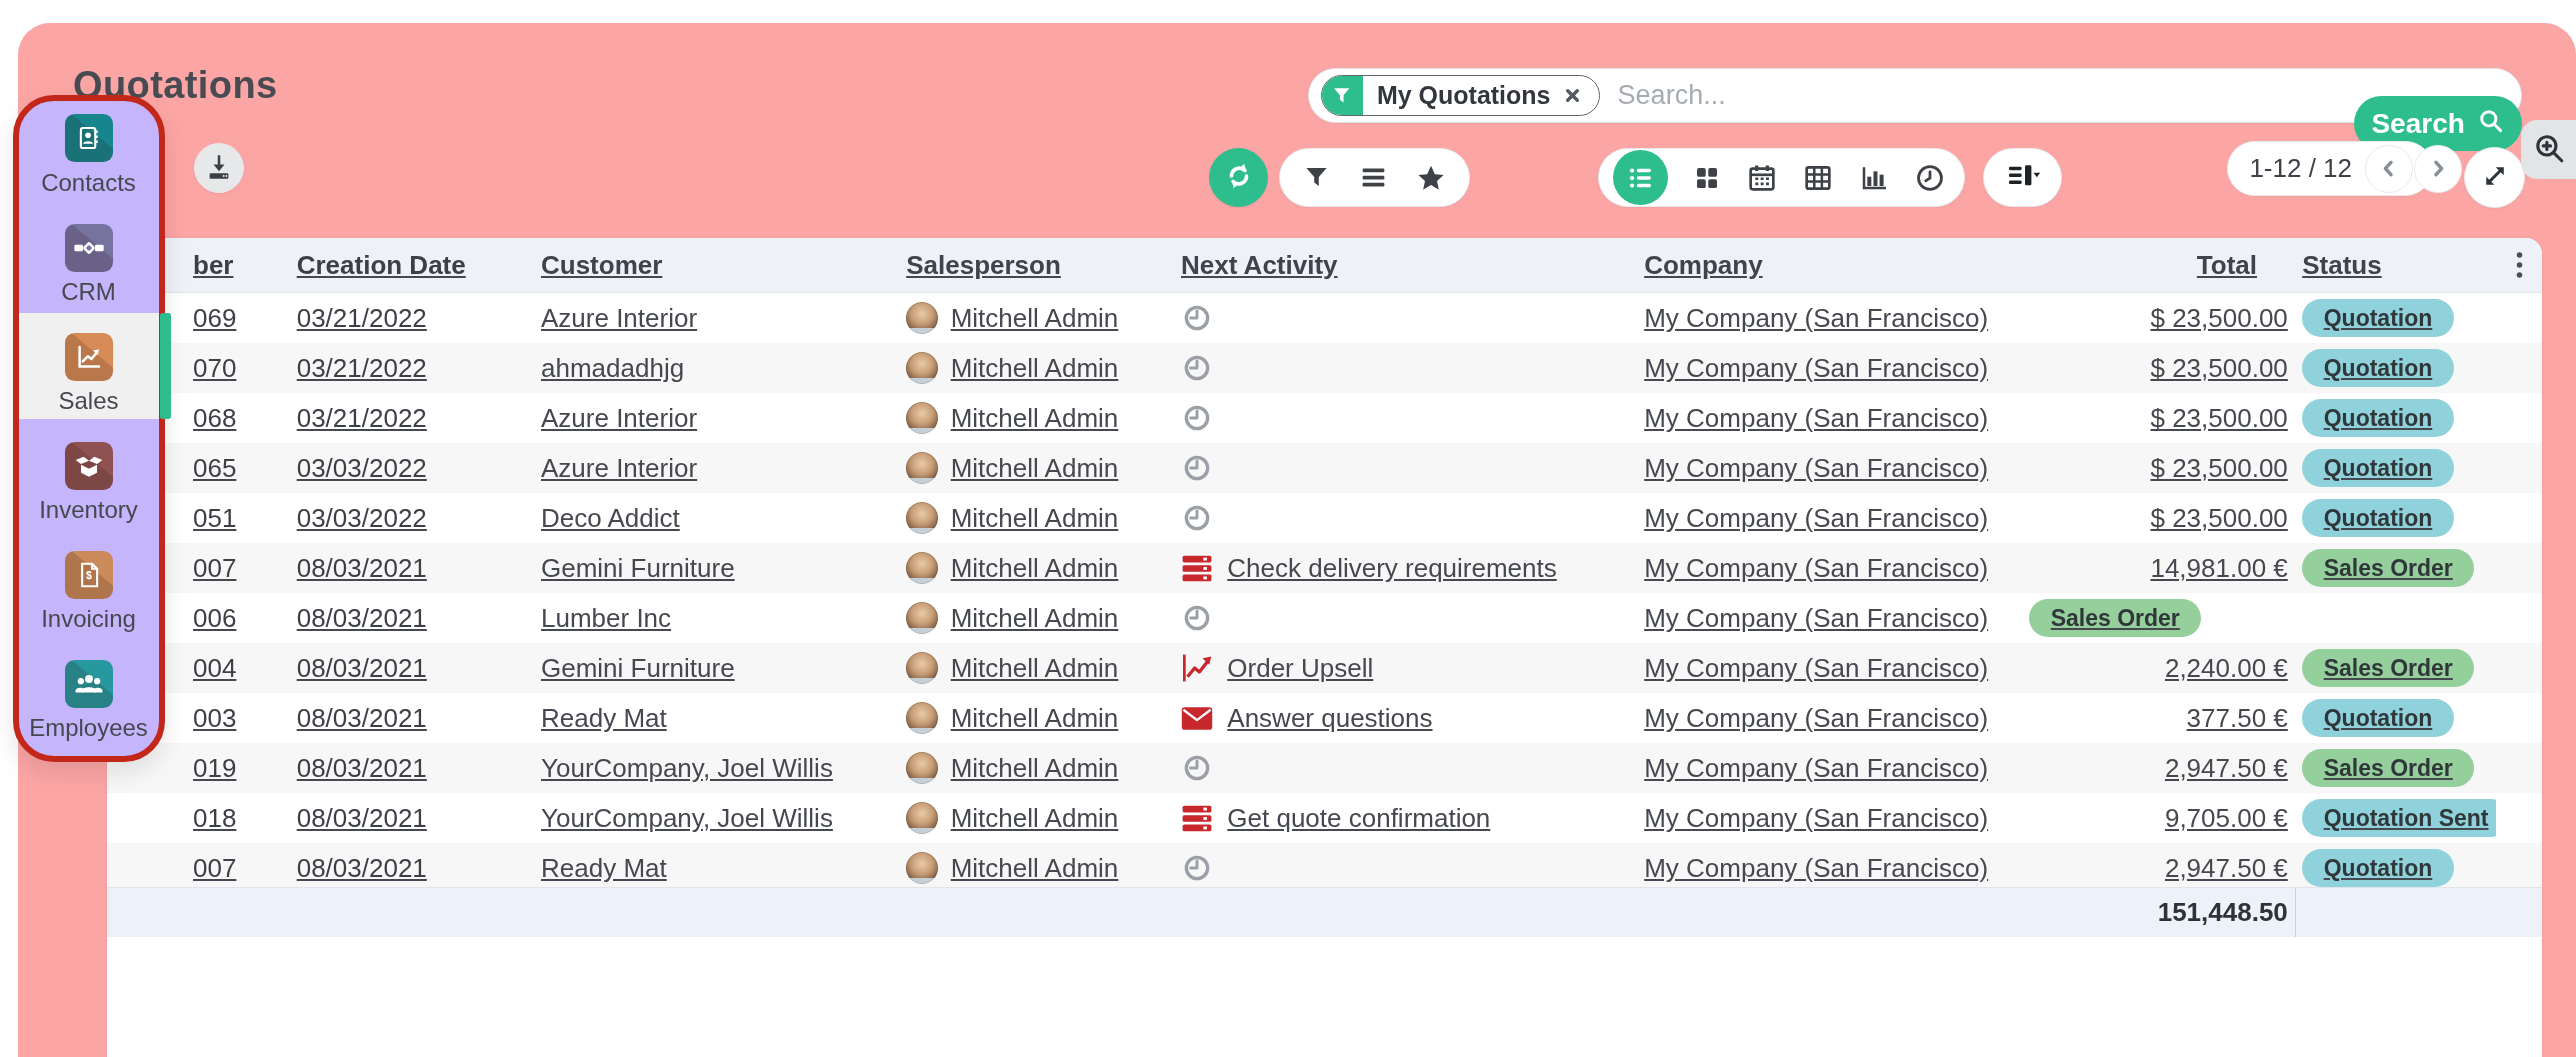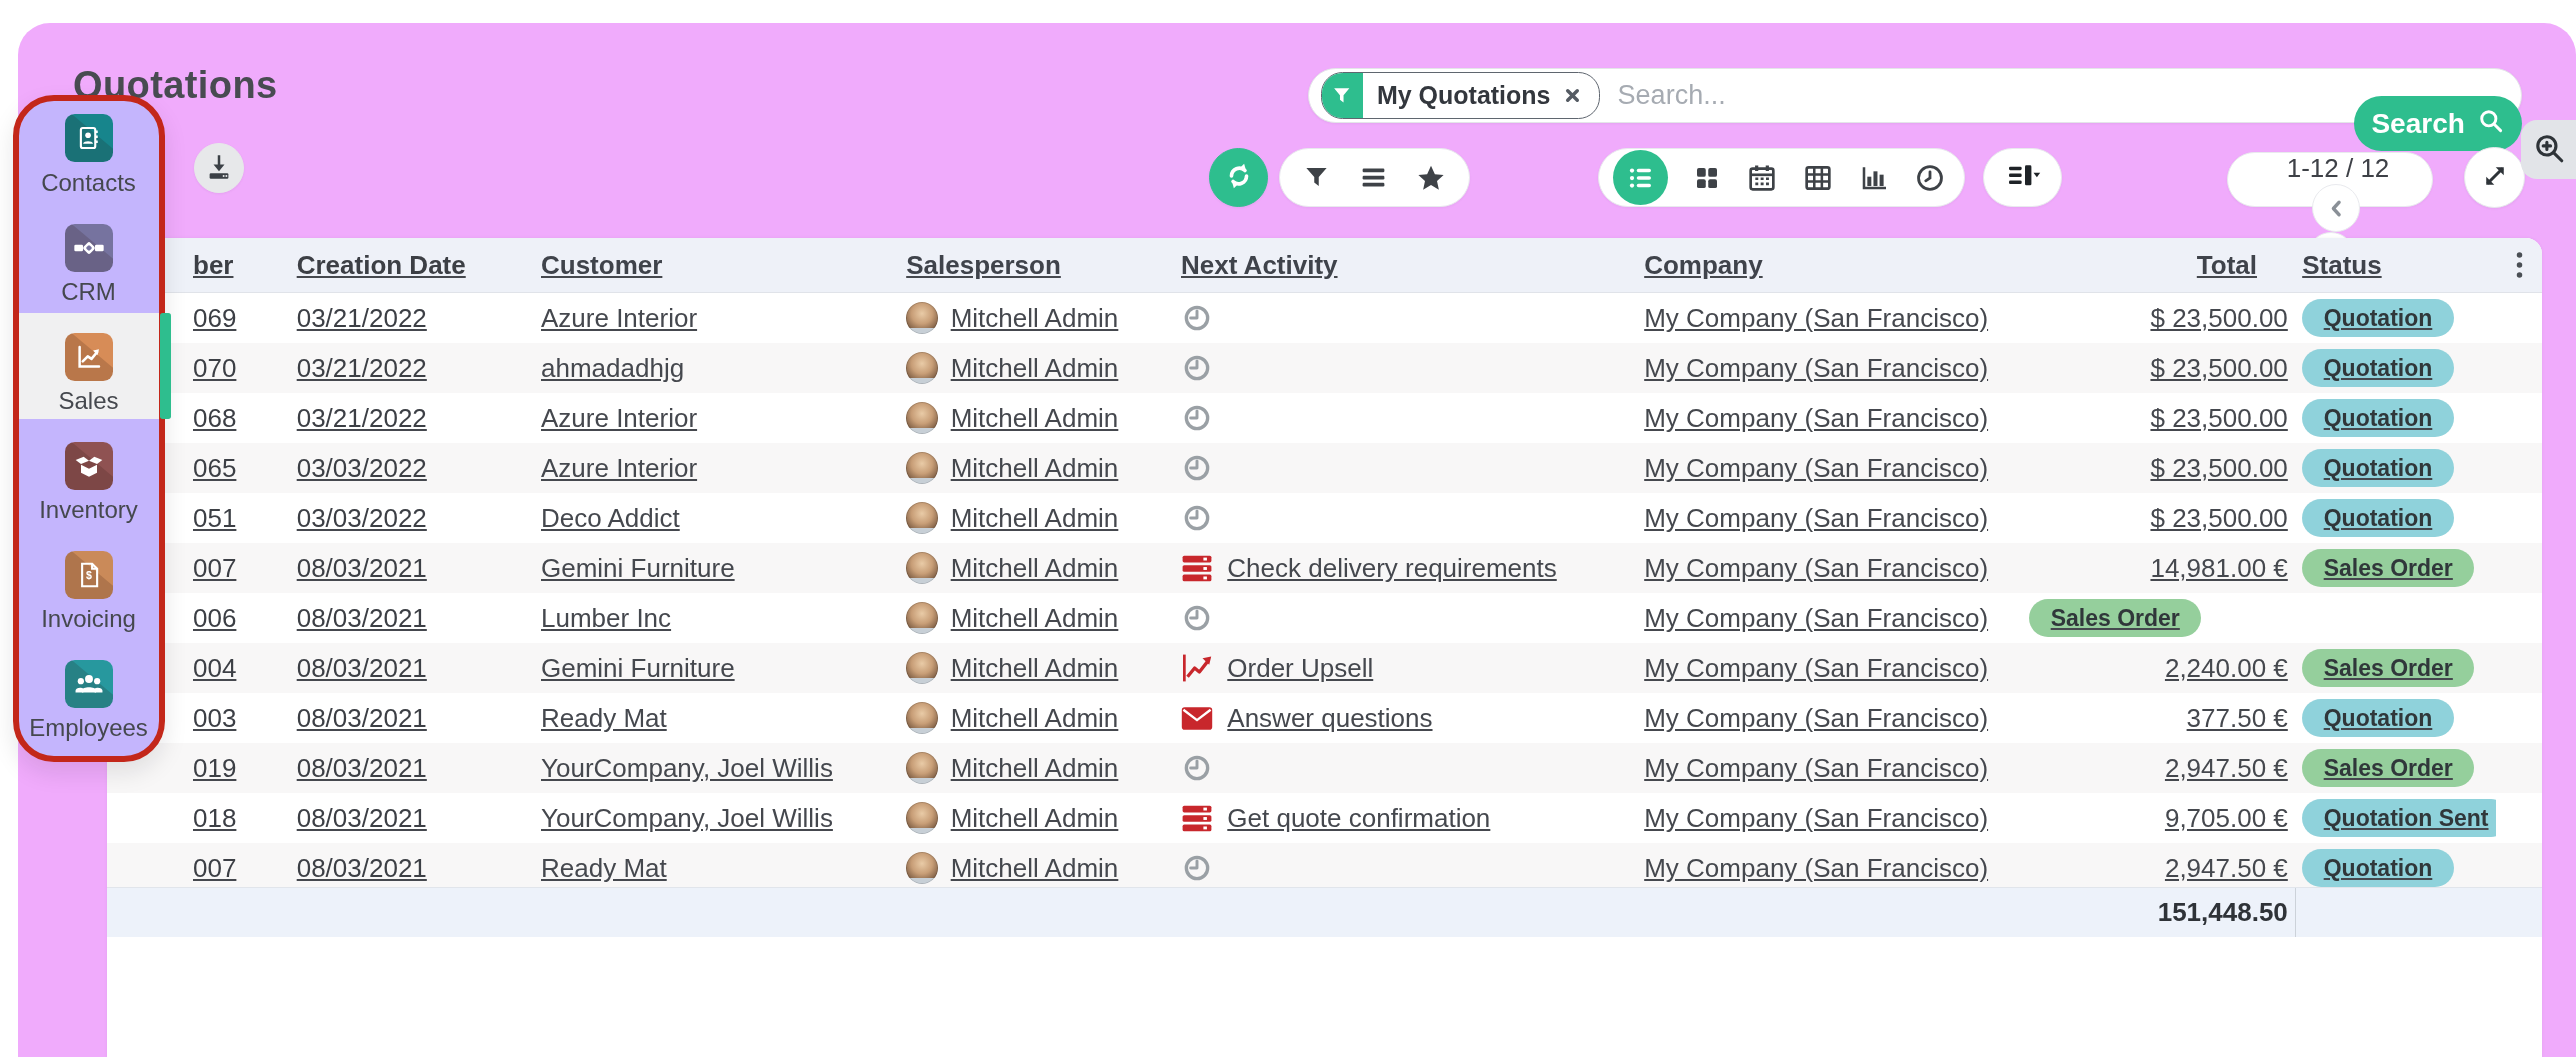--- a/index.html
+++ b/index.html
@@ -6,39 +6,39 @@
   html,body { width:2576px; height:1057px; }
   body {
     font-family: "Liberation Sans", sans-serif;
     background:#ffffff;
     position:relative;
     overflow:hidden;
     color:#45484e;
   }
   
   .panel { position:absolute; left:18px; top:23px; right:0; bottom:0;
-    background:#f0abfc; border-radius:32px 32px 0 0; }
+    background:#fca5a5; border-radius:32px 32px 0 0; }
   .page-title { position:absolute; left:55px; top:41px; font-size:38px; font-weight:600;
     color:#484b51; letter-spacing:0.4px; }
 
   
   .circle-btn { position:absolute; border-radius:50%; display:flex; align-items:center;
     justify-content:center; border:0.9px solid #e7e8ec; background:#fff; cursor:pointer;
     box-shadow:0 0.9px 2.7px rgba(20,22,26,.05); }
   .green { background:#2ebe8e; border-color:#2ebe8e; }
   .pill { position:absolute; height:59px; border-radius:29.5px; background:#fff;
     border:0.9px solid #e9eaee; box-shadow:0 0.9px 2.7px rgba(23,24,28,.04);
     display:flex; align-items:center; }
   .download-btn { left:176px; top:120px; width:50px; height:50px; background:#e7e8ea; border-color:#e7e8ea; }
 
   
   .searchbar { position:absolute; left:1290px; top:45px; width:1214px; height:55px;
     background:#fff; border:0.9px solid #e4e5e9; border-radius:30px;
     box-shadow:0 0.9px 2.7px rgba(20,22,26,.05); display:flex; align-items:center; padding-left:11.6px; }
-  .facet { display:flex; align-items:stretch; height:47px; border:1.8px solid #5f666f;
+  .facet { display:flex; align-items:stretch; height:41px; border:1.8px solid #5f666f;
     border-radius:21.5px; overflow:hidden; background:#fff; cursor:pointer; }
   .facet-ic { width:41px; background:#2ebe8e; display:flex; align-items:center; justify-content:center; }
   .facet-label { display:flex; align-items:center; padding:0 9px 0 14.3px; font-size:25px;
     font-weight:600; color:#33373d; white-space:nowrap; }
   .facet-x { display:flex; align-items:center; padding:0 14.3px 0 1.8px; }
   .search-input { flex:1; border:none; outline:none; font-size:27px; color:#45484e;
     padding:0 18px; font-family:"Liberation Sans",sans-serif; background:transparent; min-width:45px; }
   .search-input::placeholder { color:#a6abb2; }
   .search-btn { position:absolute; right:-0.9px; top:-0.9px; height:55px; width:168px;
     background:#2ebe8e; border:none; border-radius:30px; display:flex; align-items:center;
@@ -46,21 +46,21 @@
     font-family:"Liberation Sans",sans-serif; cursor:pointer;margin-top:28px; }
 
   
   .refresh-btn { left:1191px; top:125px; width:59px; height:59px; }
   .filter-pill { left:1261px; top:125px; width:191px; padding:0 23px; justify-content:space-between; }
   .views-pill { left:1580px; top:125px; width:367px; padding:0 14.3px; gap:24px; }
   .view-active { width:55px; height:55px; border-radius:50%; background:#2ebe8e;
     display:flex; align-items:center; justify-content:center; flex:none; }
   .view-ic { display:flex; align-items:center; justify-content:center; cursor:pointer; }
   .layout-pill { left:1965px; top:125px; width:79px; justify-content:center; }
-  .pager-pill { left:2209px; top:129px; width:206px; height:55px; padding:0 5.4px;flex-direction:column; }
+  .pager-pill { left:2209px; top:118px; width:206px; height:55px; padding:0 5.4px; }
   .pager-text { font-size:26px; color:#3e4147; margin-left:16px; white-space:nowrap; }
   .pager-nav { width:48px; height:48px; border-radius:50%; background:#fff; border:0.9px solid #e9eaee;
     display:flex; align-items:center; justify-content:center; cursor:pointer; flex:none; }
   .pager-nav.prev { margin-left:12.5px; }
   .pager-nav.next { margin-left:1.8px; }
   .expand-btn { left:2446px; top:124px; width:61px; height:61px; }
   .zoom-tab { position:absolute; right:0; top:97px; width:55px; height:59px;
     background:#e2e4e8; border-radius:16px 0 0 16px; display:flex; align-items:center;
     justify-content:center; cursor:pointer; }
 

